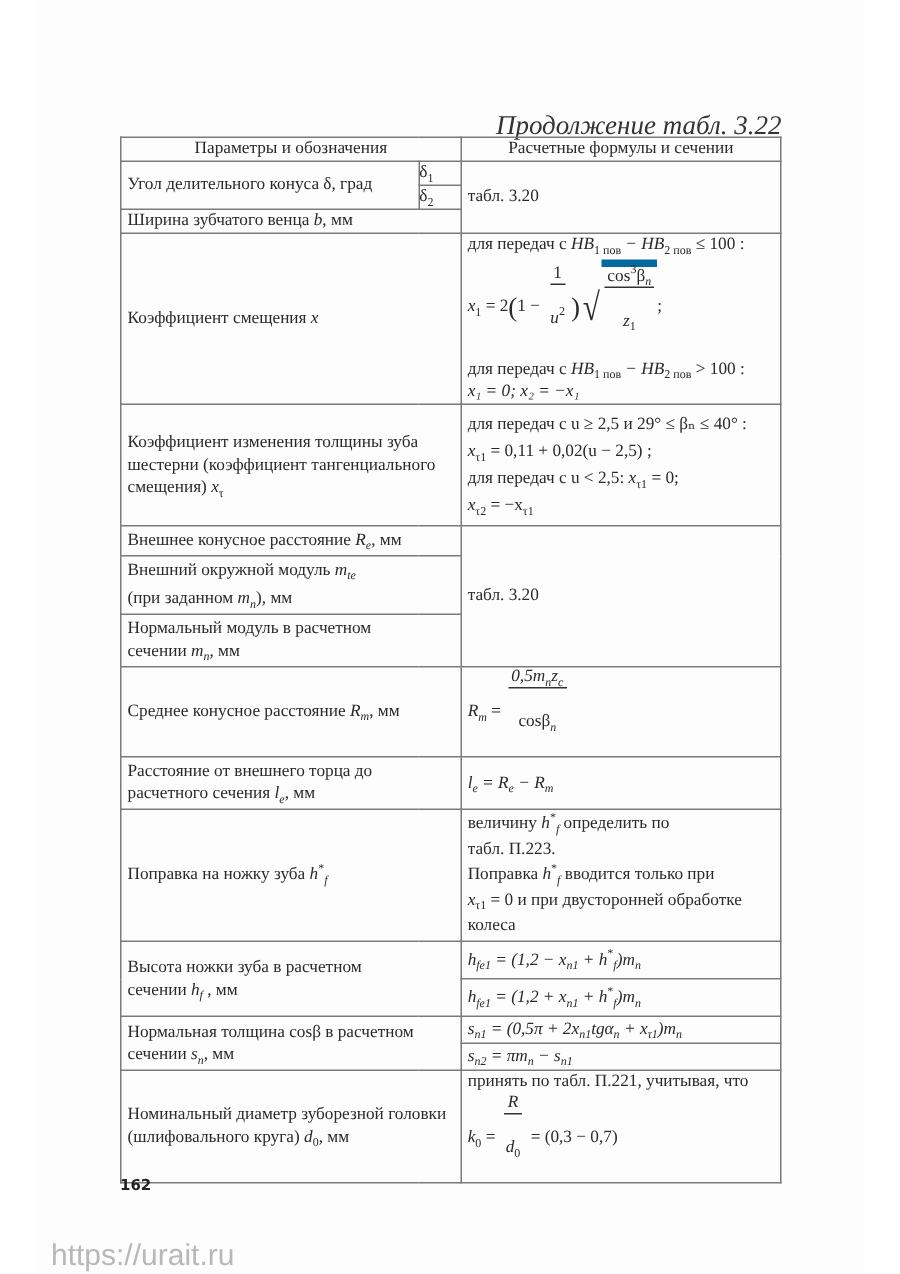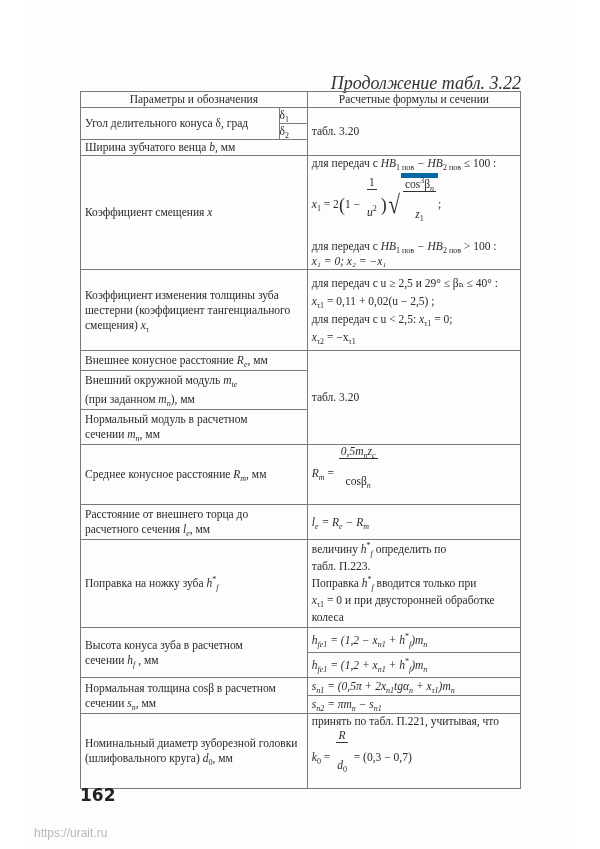--- a/index.html
+++ b/index.html
@@ -20,22 +20,22 @@
   .i { font-style: italic; }
   sub, sup { font-size: 8px; line-height: 0; }
   .frac { display: inline-flex; flex-direction: column; align-items: center; vertical-align: middle; margin: 0 2px; }
   .frac .num { border-bottom: 1px solid #333; padding: 0 2px; line-height: 13px; }
   .frac .den { padding: 16px 2px; line-height: 13px; }
   .sqrt { display: inline-flex; align-items: center; vertical-align: middle; }
   .sqrt .rad { font-size: 26px; line-height: 26px; transform: scaleX(0.8); }
   .sqrt .under { border-top: 5px solid #0369a1; }
   .big { font-size: 18px; vertical-align: middle; }
   .formline { display: block; }
-  .pageno { position: absolute; left: 80px; top: 785px; font-family: "DejaVu Sans", sans-serif; font-weight: bold; font-size: 17px; color: #222; }
-  .url { position: absolute; left: 34px; top: 826px; font-family: "Liberation Sans", sans-serif; font-size: 12px; color: #b8b8b8; }
+  .pageno { position: absolute; left: 80px; top: 785px; font-family: "DejaVu Sans", sans-serif; font-weight: bold; font-size: 10px; color: #222; }
+  .url { position: absolute; left: 34px; top: 826px; font-family: "Liberation Sans", sans-serif; font-size: 20px; color: #b8b8b8; }
 </style>
 </head>
 <body>
 
 <div class="sheet"></div>
 
 <div class="caption">Продолжение табл. 3.22</div>
 
 <table class="tbl">
   <colgroup>
@@ -142,21 +142,21 @@
       <span class="formline"><span>величину </span><span class="i">h</span><sup>*</sup><sub class="i">f</sub><span> определить по</span></span>
       <span class="formline">табл. П.223.</span>
       <span class="formline"><span>Поправка </span><span class="i">h</span><sup>*</sup><sub class="i">f</sub><span> вводится только при</span></span>
       <span class="formline"><span class="i">x</span><sub>τ1</sub><span> = 0 и при двусторонней обработке</span></span>
       <span class="formline">колеса</span>
     </td>
   </tr>
 
   <tr style="height:25px">
     <td colspan="2" rowspan="2">
-      <span class="formline">Высота конуса зуба в расчетном</span>
+      <span class="formline">Высота ножки зуба в расчетном</span>
       <span class="formline"><span>сечении </span><span class="i">h</span><sub class="i">f</sub><span> , мм</span></span>
     </td>
     <td>
       <span class="i">h</span><sub class="i">fe1</sub><span class="i"> = (1,2 − x</span><sub class="i">n1</sub><span class="i"> + h</span><sup>*</sup><sub class="i">f</sub><span class="i">)m</span><sub class="i">n</sub>
     </td>
   </tr>
   <tr style="height:25px">
     <td>
       <span class="i">h</span><sub class="i">fe1</sub><span class="i"> = (1,2 + x</span><sub class="i">n1</sub><span class="i"> + h</span><sup>*</sup><sub class="i">f</sub><span class="i">)m</span><sub class="i">n</sub>
     </td>

